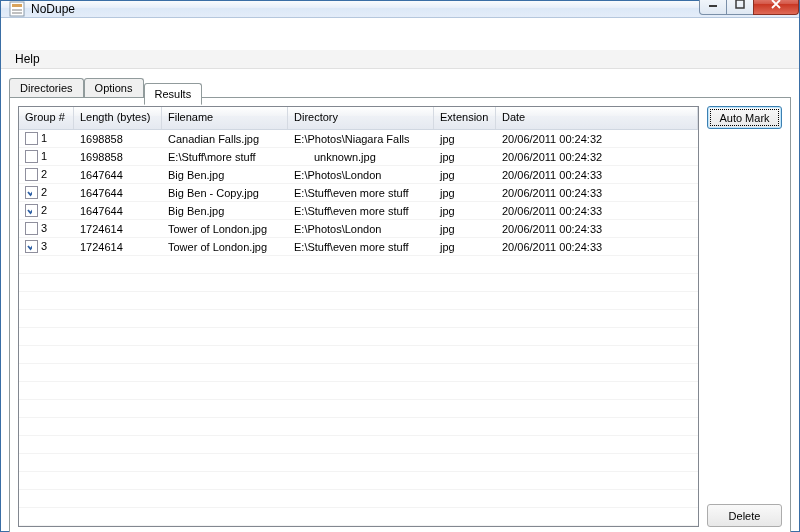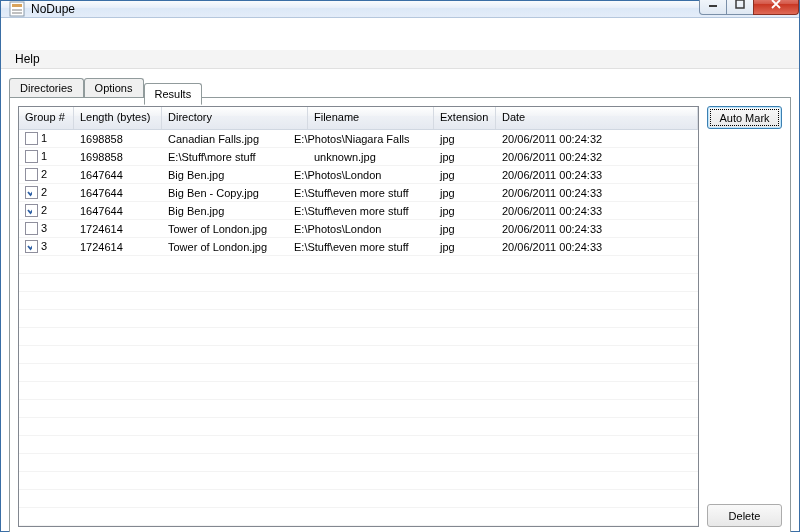--- a/index.html
+++ b/index.html
@@ -116,22 +116,22 @@
       <div class="tab">Directories</div>
       <div class="tab">Options</div>
       <div class="tab active">Results</div>
     </div>
 
     <div class="tabpage">
       <div class="listview-wrap">
         <div class="lv-header">
           <div class="lv-col col-group">Group #</div>
           <div class="lv-col col-length">Length (bytes)</div>
+          <div class="lv-col col-fname">Filename</div>
           <div class="lv-col col-dir">Directory</div>
-          <div class="lv-col col-fname">Filename</div>
           <div class="lv-col col-ext">Extension</div>
           <div class="lv-col col-date">Date</div>
         </div>
         <div class="lv-body" id="lv-body">
             <div class="lv-row">
               <div class="lv-cell col-group"><span class="cb"></span> <span>1</span></div>
               <div class="lv-cell col-length">1698858</div>
               <div class="lv-cell col-fname">Canadian Falls.jpg</div>
               <div class="lv-cell col-dir">E:\Photos\Niagara Falls</div>
               <div class="lv-cell col-ext">jpg</div>

